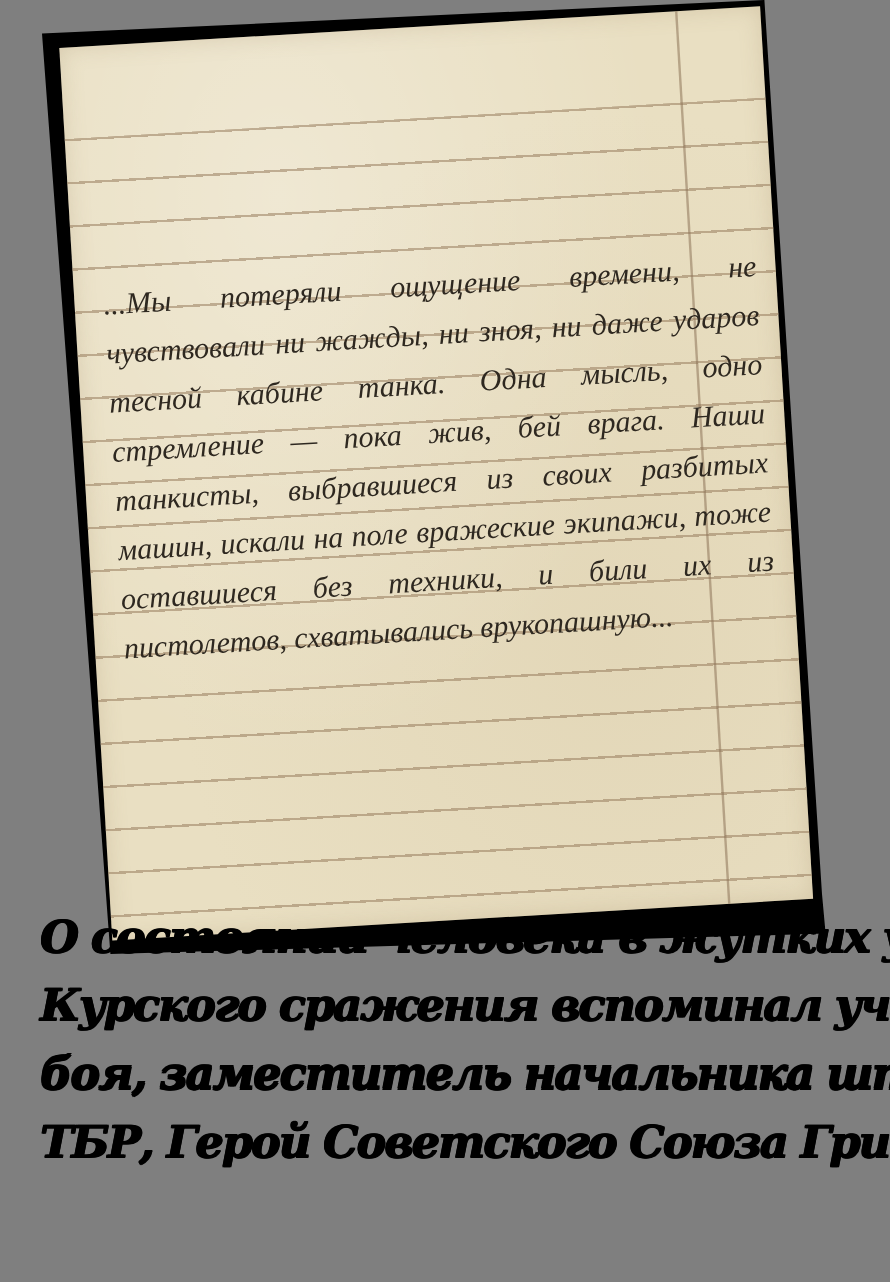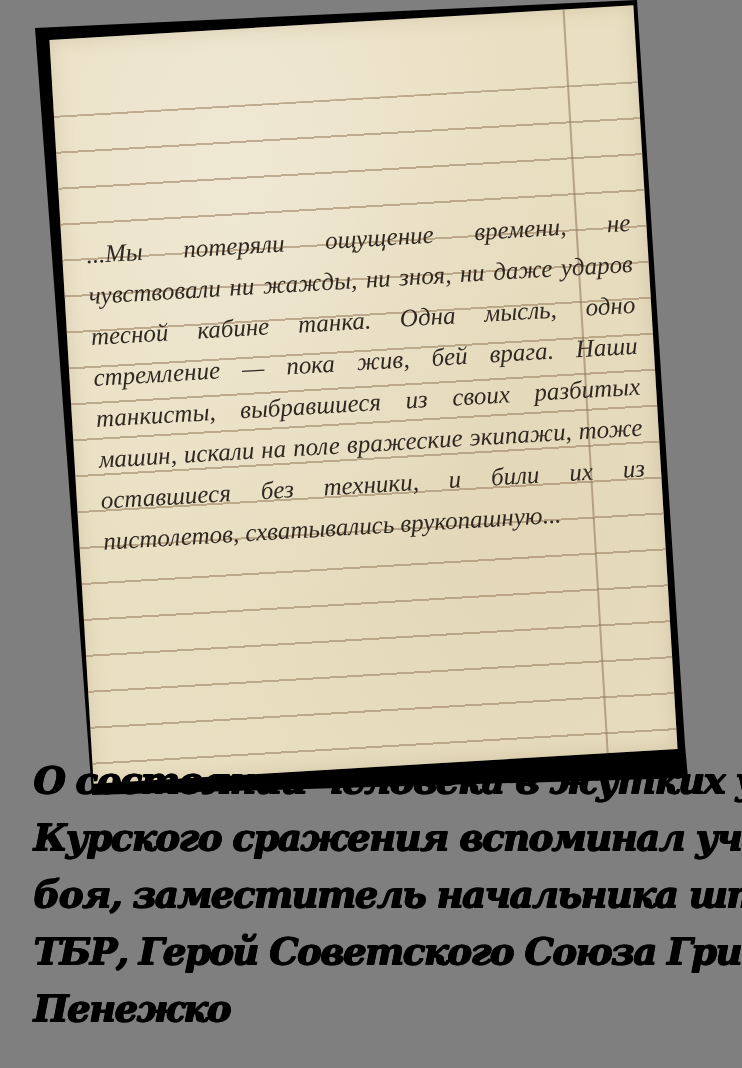--- a/index.html
+++ b/index.html
@@ -86,16 +86,15 @@
       <div class="pline">оставшиеся без техники, и били их из</div>
       <div class="pline last">пистолетов, схватывались врукопашную...</div>
     </div>
   </div>
 
   <div class="caption">
     <div class="cline">О состоянии человека в жутких условиях</div>
     <div class="cline">Курского сражения вспоминал участник</div>
     <div class="cline">боя, заместитель начальника штаба 31-й</div>
     <div class="cline">ТБР, Герой Советского Союза Григорий</div>
-    <div class="cline">Пенежко</div>
   </div>
 
 </div>
 
 </body></html>

